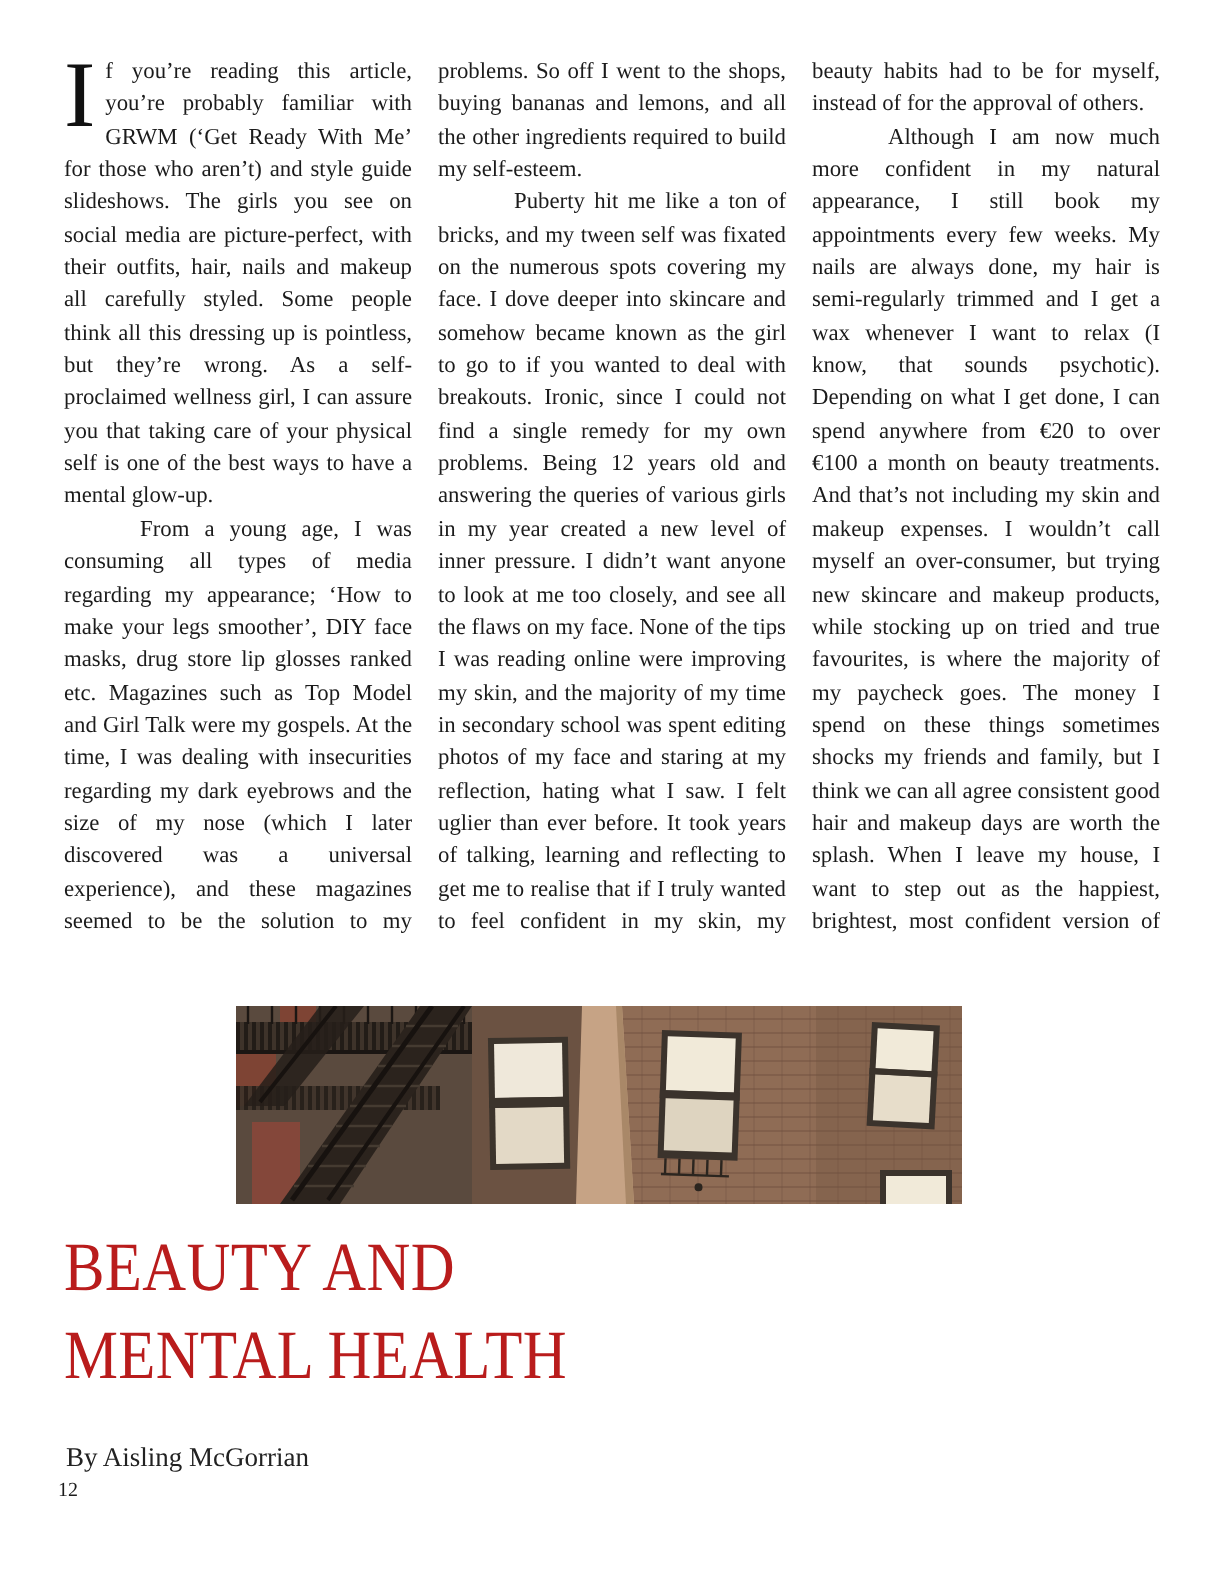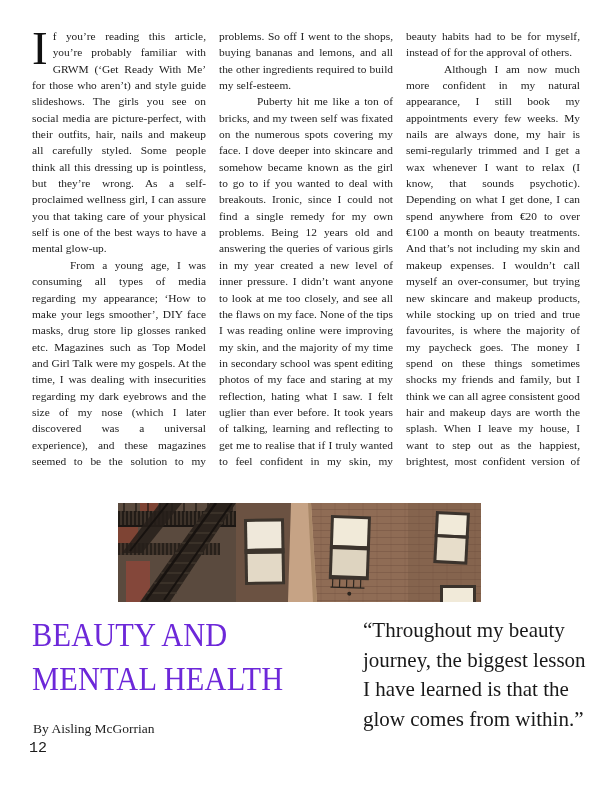--- a/index.html
+++ b/index.html
@@ -21,37 +21,37 @@
     float:left;font-size:47px;line-height:37px;padding:2px 5px 0 0;
     font-weight:400;color:#111;
   }
   
   #photo{
     position:absolute;left:118px;top:503px;width:363px;height:99px;
     overflow:hidden;
   }
   #photo svg{display:block;}
   
-  #headline{position:absolute;left:32px;top:612px;color:#6d28d9;}
+  #headline{position:absolute;left:32px;top:612px;color:#b91c1c;}
   .hl-line{
     font-size:34.5px;line-height:44px;letter-spacing:.2px;
     transform:scaleX(.88);transform-origin:0 50%;white-space:nowrap;
   }
   #byline{
     position:absolute;left:33px;top:698px;font-size:13.5px;color:#222;margin-top:23px;
   }
   
   #pull-quote{
     position:absolute;left:363px;top:616px;width:240px;
     font-size:21px;line-height:29.5px;color:#191919;
   }
   #pull-quote div{white-space:nowrap;}
   
   #page-number{
-    position:absolute;left:29px;top:740px;font-size:15px;color:#1b1b1b;font-family:Liberation Mono, monospace;
+    position:absolute;left:29px;top:740px;font-size:10px;color:#1b1b1b;
   }
 </style>
 </head>
 <body>
 
 <div id="page">
 
   <div id="body-text">
     <p class="first"><span class="dropcap">I</span><span>f you’re reading this article, you’re probably familiar with GRWM (‘Get Ready With Me’ for those who aren’t) and style guide slideshows. The girls you see on social media are picture-perfect, with their outfits, hair, nails and makeup all carefully styled. Some people think all this dressing up is pointless, but they’re wrong. As a self-proclaimed wellness girl, I can assure you that taking care of your physical self is one of the best ways to have a mental glow-up.</span></p>
     <p>From a young age, I was consuming all types of media regarding my appearance; ‘How to make your legs smoother’, DIY face masks, drug store lip glosses ranked etc. Magazines such as Top Model and Girl Talk were my gospels. At the time, I was dealing with insecurities regarding my dark eyebrows and the size of my nose (which I later discovered was a universal experience), and these magazines seemed to be the solution to my problems. So off I went to the shops, buying bananas and lemons, and all the other ingredients required to build my self-esteem.</p>
@@ -159,22 +159,16 @@
       </g>
     </svg>
   </div>
 
   <div id="headline">
     <div class="hl-line">BEAUTY AND</div>
     <div class="hl-line">MENTAL HEALTH</div>
   </div>
   <div id="byline">By Aisling McGorrian</div>
 
-  <div id="pull-quote">
-    <div>“Throughout my beauty</div>
-    <div>journey, the biggest lesson</div>
-    <div>I have learned is that the</div>
-    <div>glow comes from within.”</div>
-  </div>
 
   <div id="page-number">12</div>
 
 </div>
 
 </body></html>

